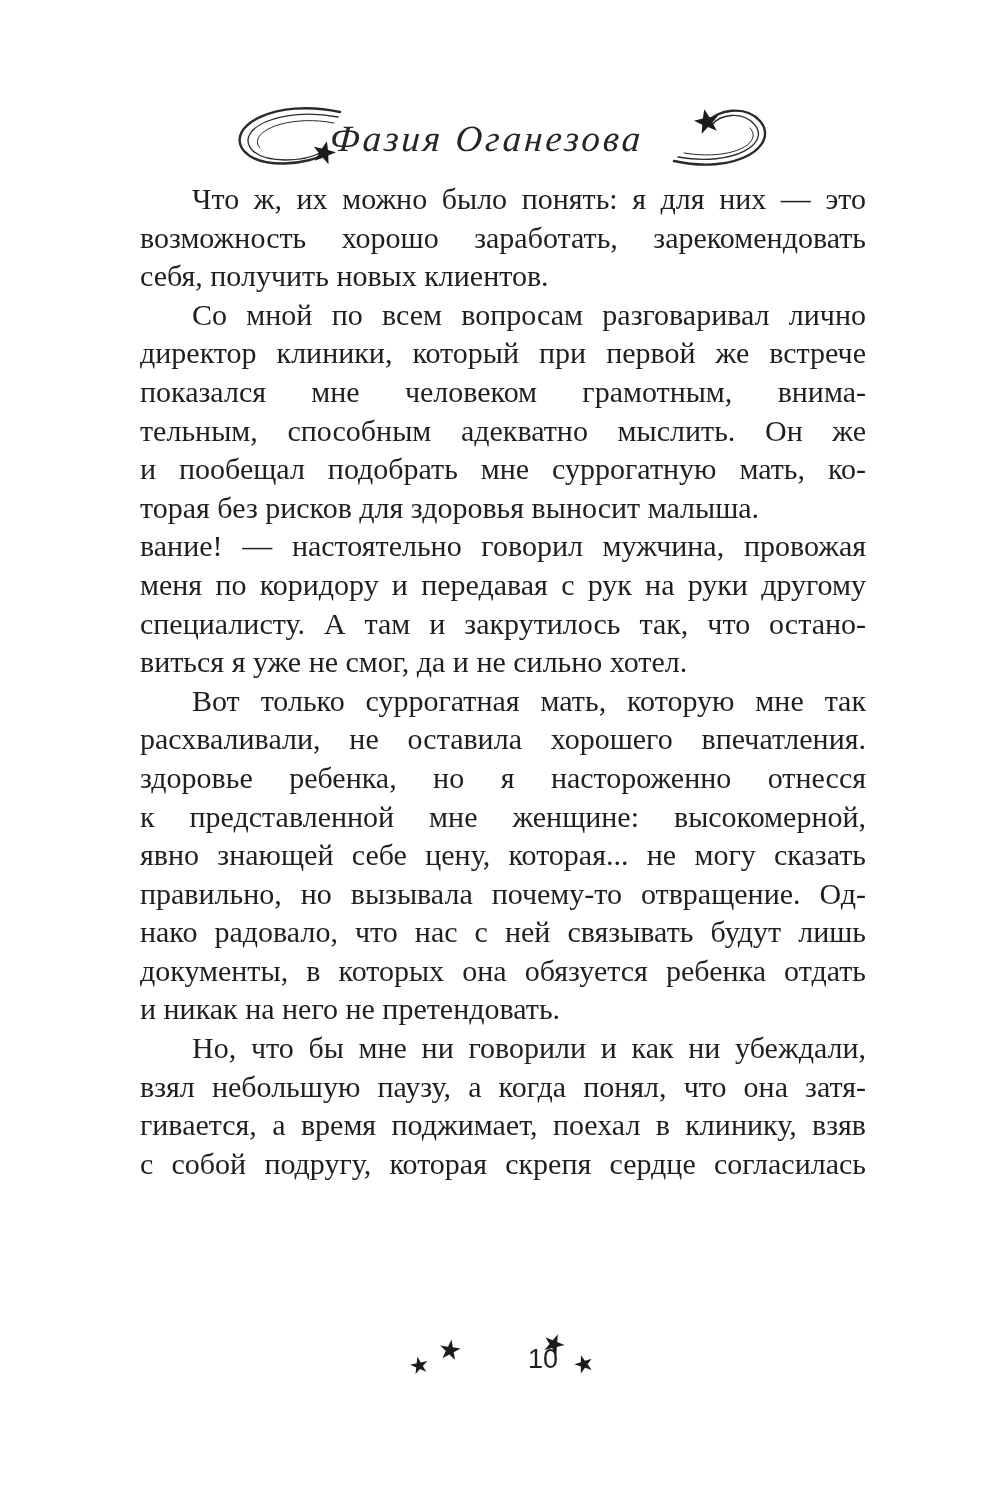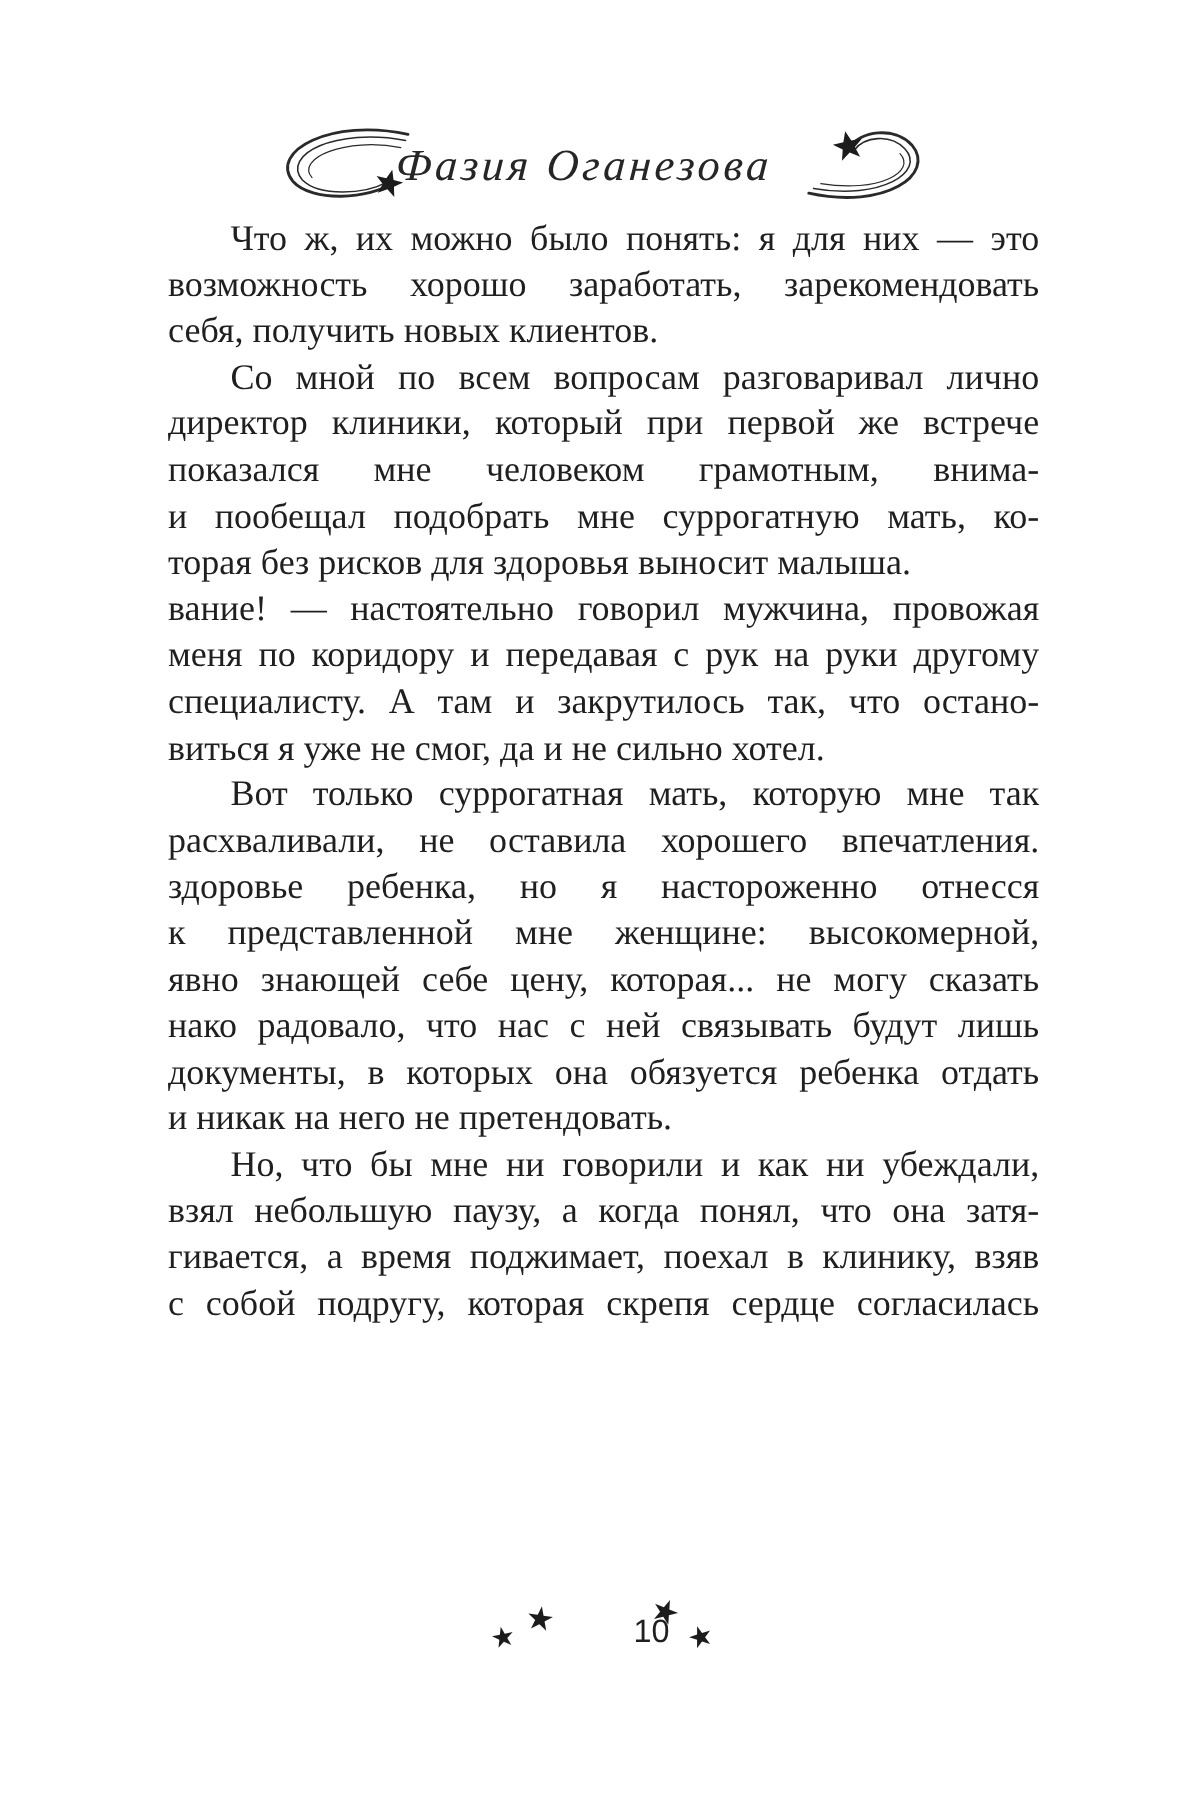--- a/index.html
+++ b/index.html
@@ -122,35 +122,37 @@
   <div class="page-text">
       <div class="para">
         <div class="line first">Что ж, их можно было понять: я для них — это</div>
         <div class="line">возможность хорошо заработать, зарекомендовать</div>
         <div class="line last">себя, получить новых клиентов.</div>
       </div>
       <div class="para">
         <div class="line first">Со мной по всем вопросам разговаривал лично</div>
         <div class="line">директор клиники, который при первой же встрече</div>
         <div class="line">показался мне человеком грамотным, внима-</div>
+        <div class="line">тельным, способным адекватно мыслить. Он же</div>
         <div class="line">и пообещал подобрать мне суррогатную мать, ко-</div>
         <div class="line last">торая без рисков для здоровья выносит малыша.</div>
       </div>
       <div class="para">
         <div class="line">вание! — настоятельно говорил мужчина, провожая</div>
         <div class="line">меня по коридору и передавая с рук на руки другому</div>
         <div class="line">специалисту. А там и закрутилось так, что остано-</div>
         <div class="line last">виться я уже не смог, да и не сильно хотел.</div>
       </div>
       <div class="para">
         <div class="line first">Вот только суррогатная мать, которую мне так</div>
         <div class="line">расхваливали, не оставила хорошего впечатления.</div>
         <div class="line">здоровье ребенка, но я настороженно отнесся</div>
         <div class="line">к представленной мне женщине: высокомерной,</div>
         <div class="line">явно знающей себе цену, которая... не могу сказать</div>
+        <div class="line">правильно, но вызывала почему-то отвращение. Од-</div>
         <div class="line">нако радовало, что нас с ней связывать будут лишь</div>
         <div class="line">документы, в которых она обязуется ребенка отдать</div>
         <div class="line last">и никак на него не претендовать.</div>
       </div>
       <div class="para">
         <div class="line first">Но, что бы мне ни говорили и как ни убеждали,</div>
         <div class="line">взял небольшую паузу, а когда понял, что она затя-</div>
         <div class="line">гивается, а время поджимает, поехал в клинику, взяв</div>
         <div class="line">с собой подругу, которая скрепя сердце согласилась</div>
       </div>

